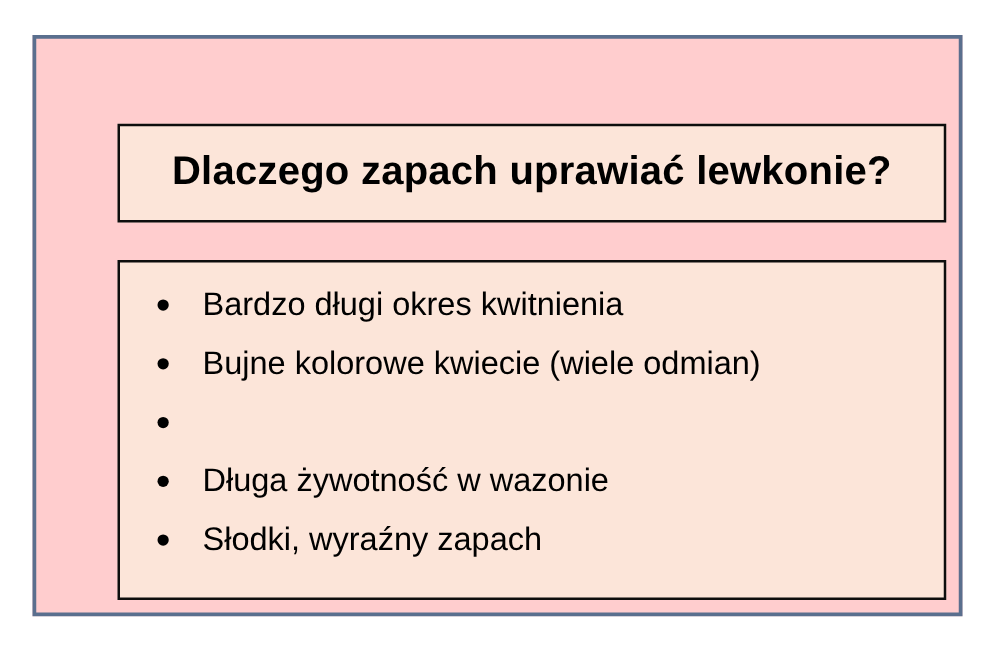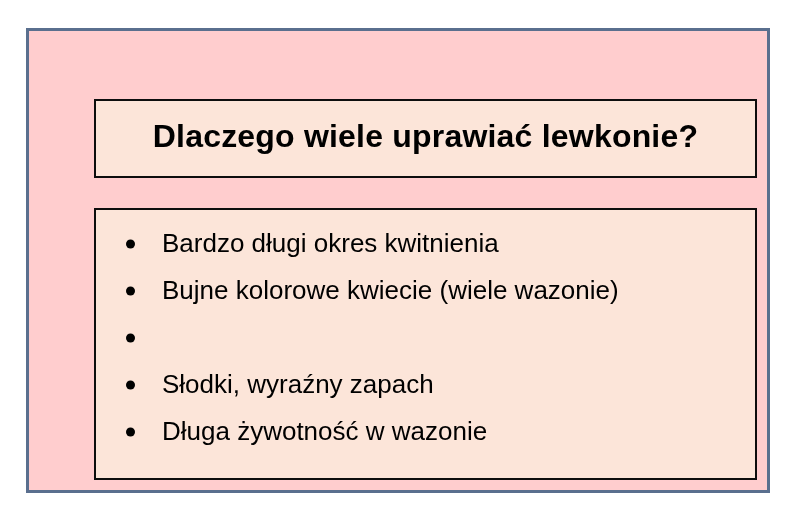--- a/index.html
+++ b/index.html
@@ -86,39 +86,39 @@
   .bullet-text {
     font-size: 26px;
     white-space: nowrap;
   }
 </style>
 </head>
 <body>
 
 <div class="slide">
   <div class="title-box">
-    <div class="title-text">Dlaczego wiele uprawiać lewkonie?</div>
+    <div class="title-text">Dlaczego zapach uprawiać lewkonie?</div>
   </div>
 
   <div class="list-box">
     <ul class="bullet-list">
       <li>
         <span class="bullet-dot"></span>
         <span class="bullet-text">Bardzo długi okres kwitnienia</span>
       </li>
       <li>
         <span class="bullet-dot"></span>
-        <span class="bullet-text">Bujne kolorowe kwiecie (wiele wazonie)</span>
+        <span class="bullet-text">Bujne kolorowe kwiecie (wiele odmian)</span>
       </li>
       <li>
         <span class="bullet-dot"></span>
       </li>
       <li>
         <span class="bullet-dot"></span>
-        <span class="bullet-text">Słodki, wyraźny zapach</span>
+        <span class="bullet-text">Długa żywotność w wazonie</span>
       </li>
       <li>
         <span class="bullet-dot"></span>
-        <span class="bullet-text">Długa żywotność w wazonie</span>
+        <span class="bullet-text">Słodki, wyraźny zapach</span>
       </li>
     </ul>
   </div>
 </div>
 
 </body></html>

